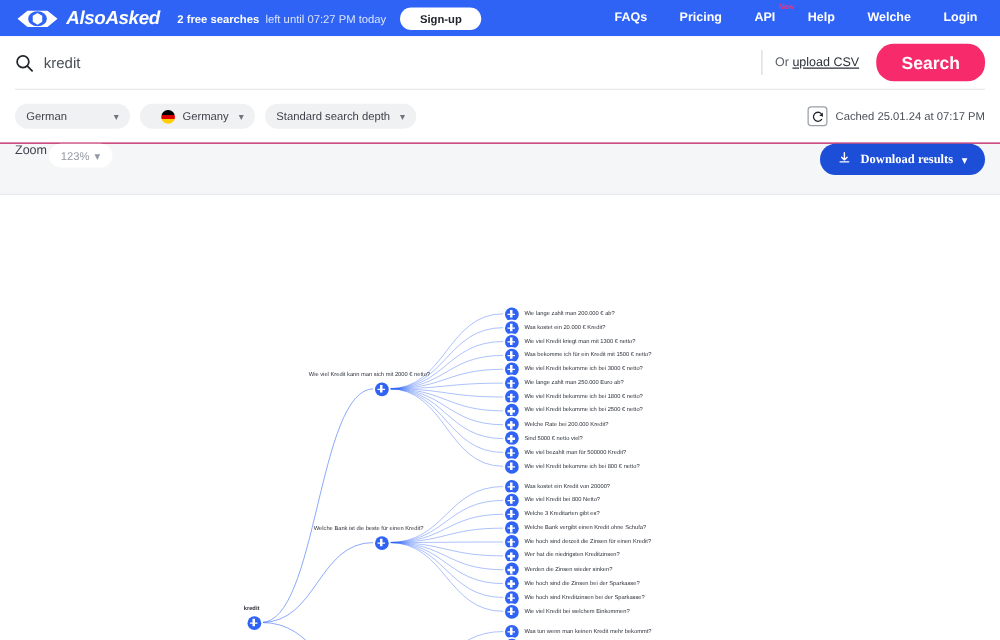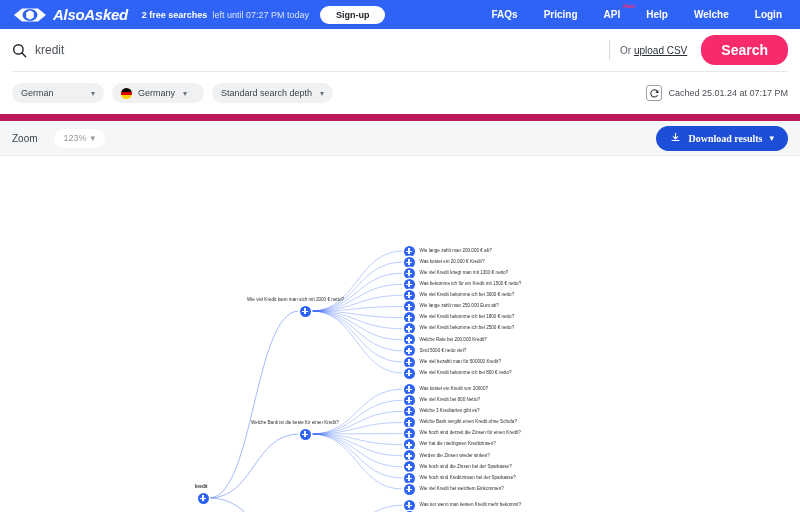--- a/index.html
+++ b/index.html
@@ -64,39 +64,39 @@
     height: 42px; display: flex; align-items: center; padding: 0 12px; gap: 8px;
   }
   .pill {
     background: #f0f1f3; border-radius: 12px; height: 20px;
     display: inline-flex; align-items: center; gap: 6px;
     padding: 0 9px; font-size: 9px; color: #3d424a; cursor: pointer;
     white-space: nowrap;
   }
   .pill .caret { font-size: 8px; color: #6e747d; margin-left: 2px; }
   .pill.lang { min-width: 92px; justify-content: space-between; }
-  .pill.country { min-width: 92px; justify-content: flex-start; }
+  .pill.country { min-width: 92px; justify-content: flex-end; }
   .flag {
     width: 11px; height: 11px; border-radius: 50%; flex: 0 0 auto;
     background: linear-gradient(#000 0 33.3%, #dd0000 33.3% 66.6%, #ffce00 66.6% 100%);
   }
   .cached {
     margin-left: auto; display: flex; align-items: center; gap: 6px;
     font-size: 9px; color: #4a4f57; white-space: nowrap;
   }
   .cache-icon {
     width: 16px; height: 16px; border: 1px solid #9aa0a8; border-radius: 3px;
     display: flex; align-items: center; justify-content: center;
   }
 
   
   .zoombar {
-    height: 42px; background: #f5f6f7; border-top: 7px solid #be185d;
+    height: 42px; background: #f5f6f7; border-top: 1px solid #be185d;
     border-bottom: 1px solid #e9eaee;
-    display: flex; align-items: center; padding: 0 12px; gap: 16px;
+    display: flex; align-items: flex-start; padding: 0 12px; gap: 1px;
   }
   .zoom-label { font-size: 10px; color: #3d424a; }
   .zoom-pill {
     background: #fff; border-radius: 11px; height: 19px; padding: 0 10px;
     display: inline-flex; align-items: center; gap: 4px;
     font-size: 9px; color: #9298a1; cursor: pointer;
   }
   .download-btn {
     margin-left: auto; background: #1d4ed8; color: #fff; border: none;
     border-radius: 15px; height: 25px; padding: 0 14px;

